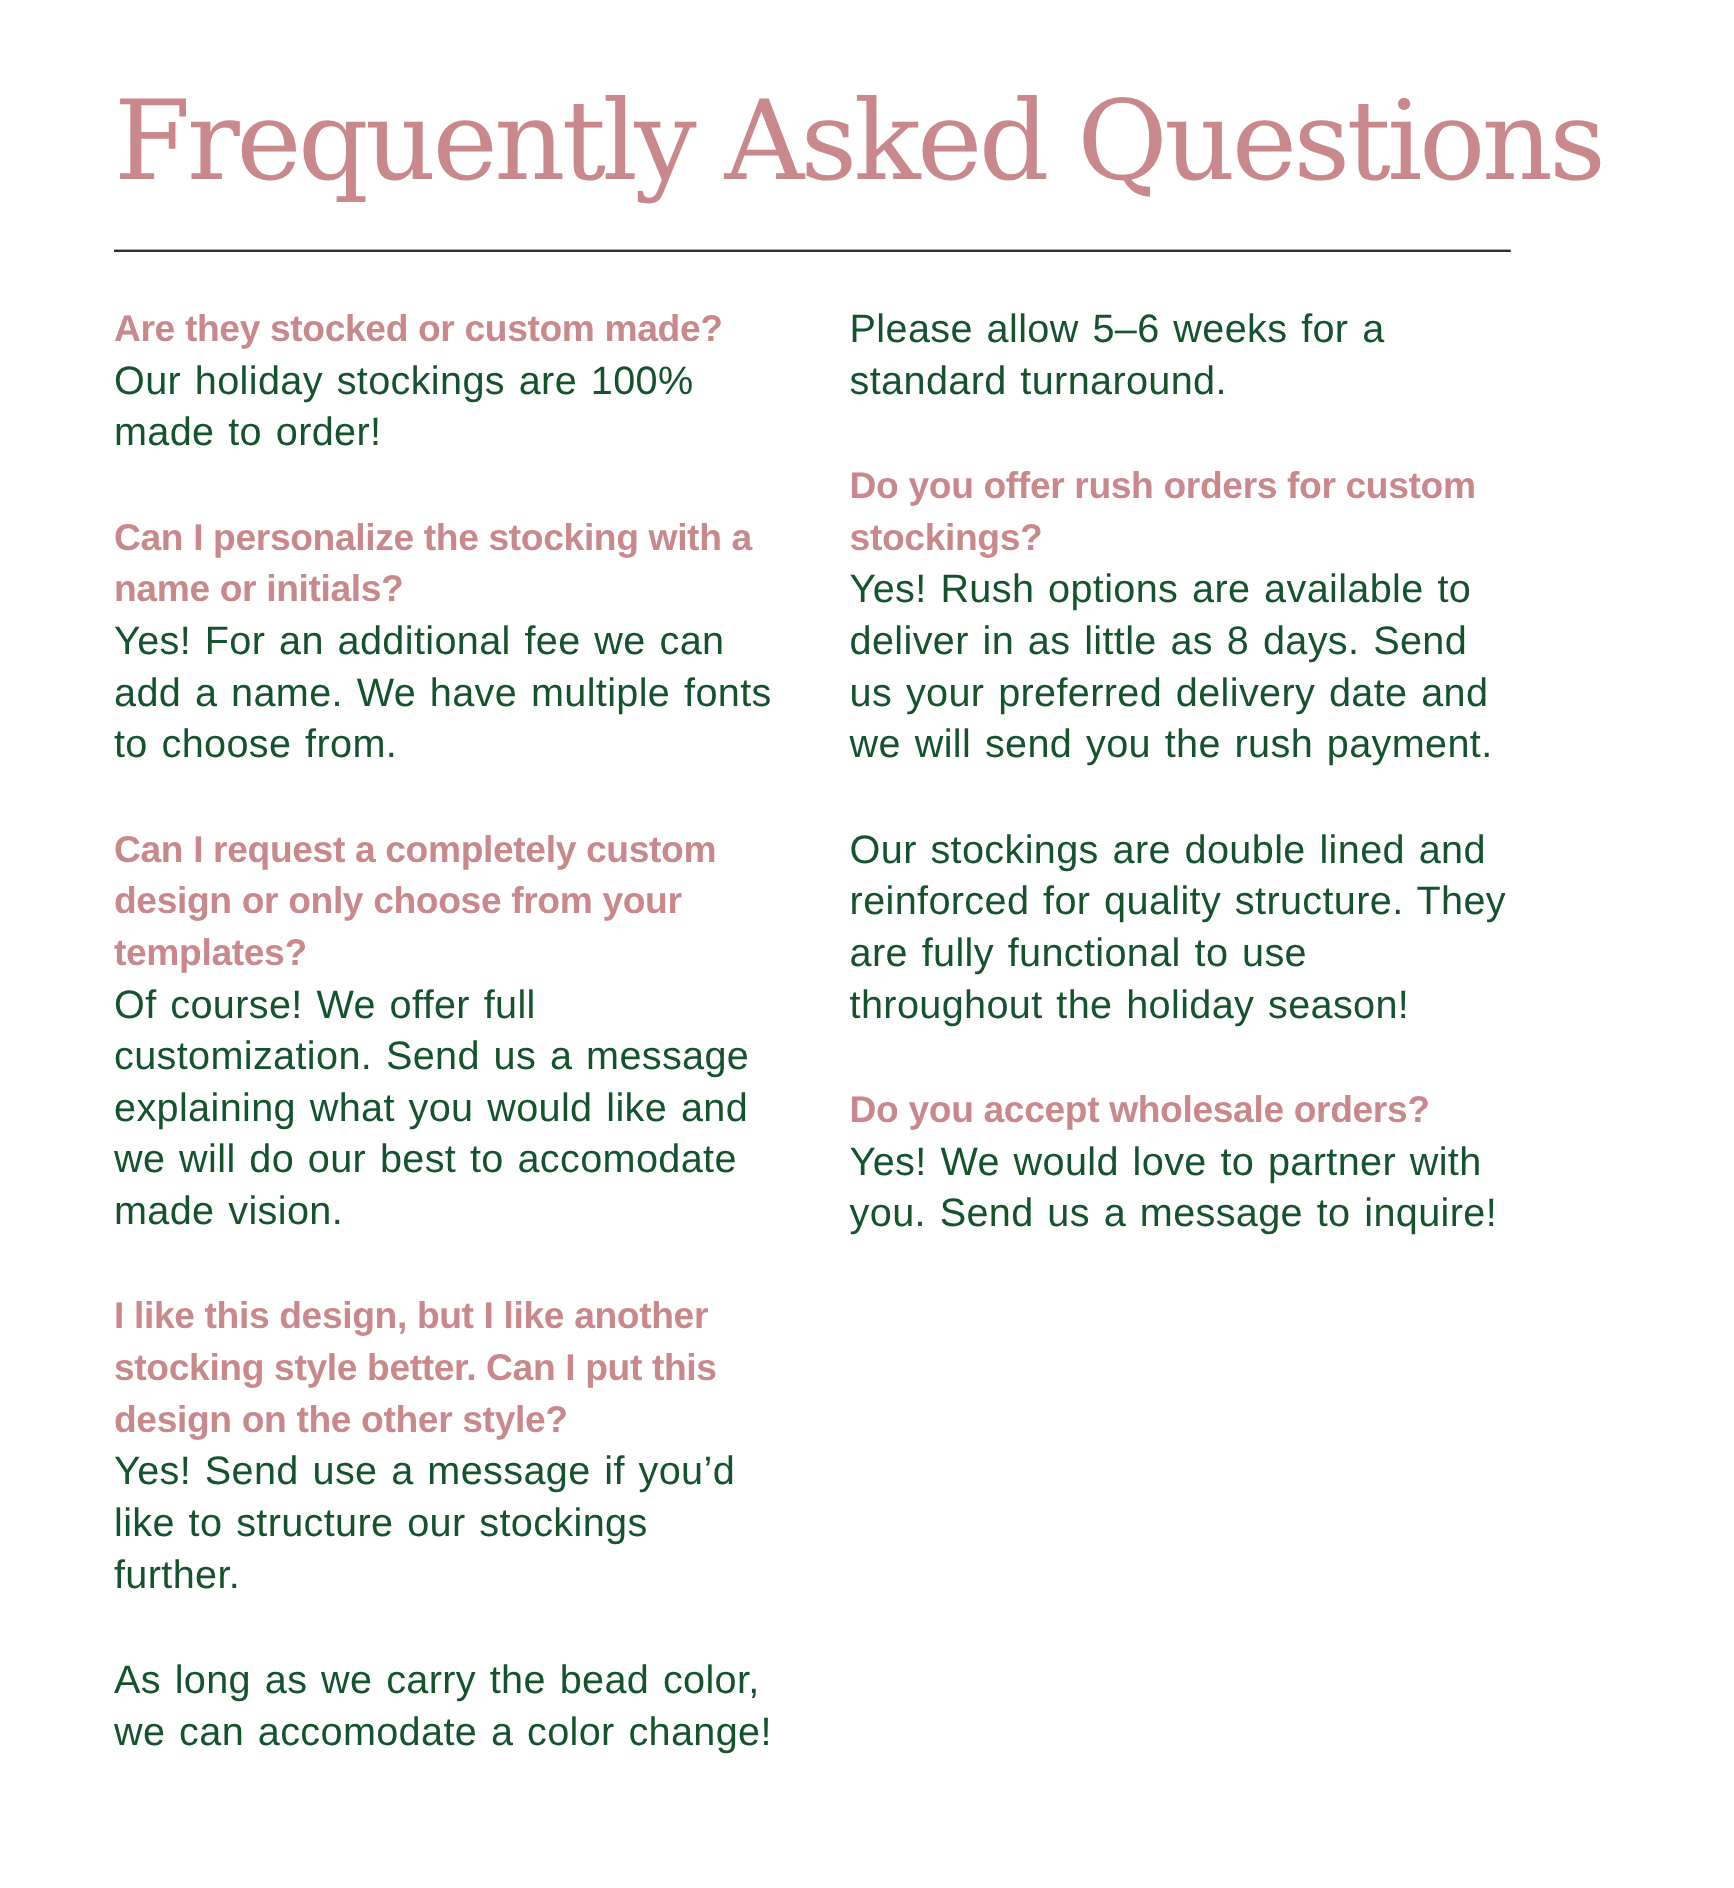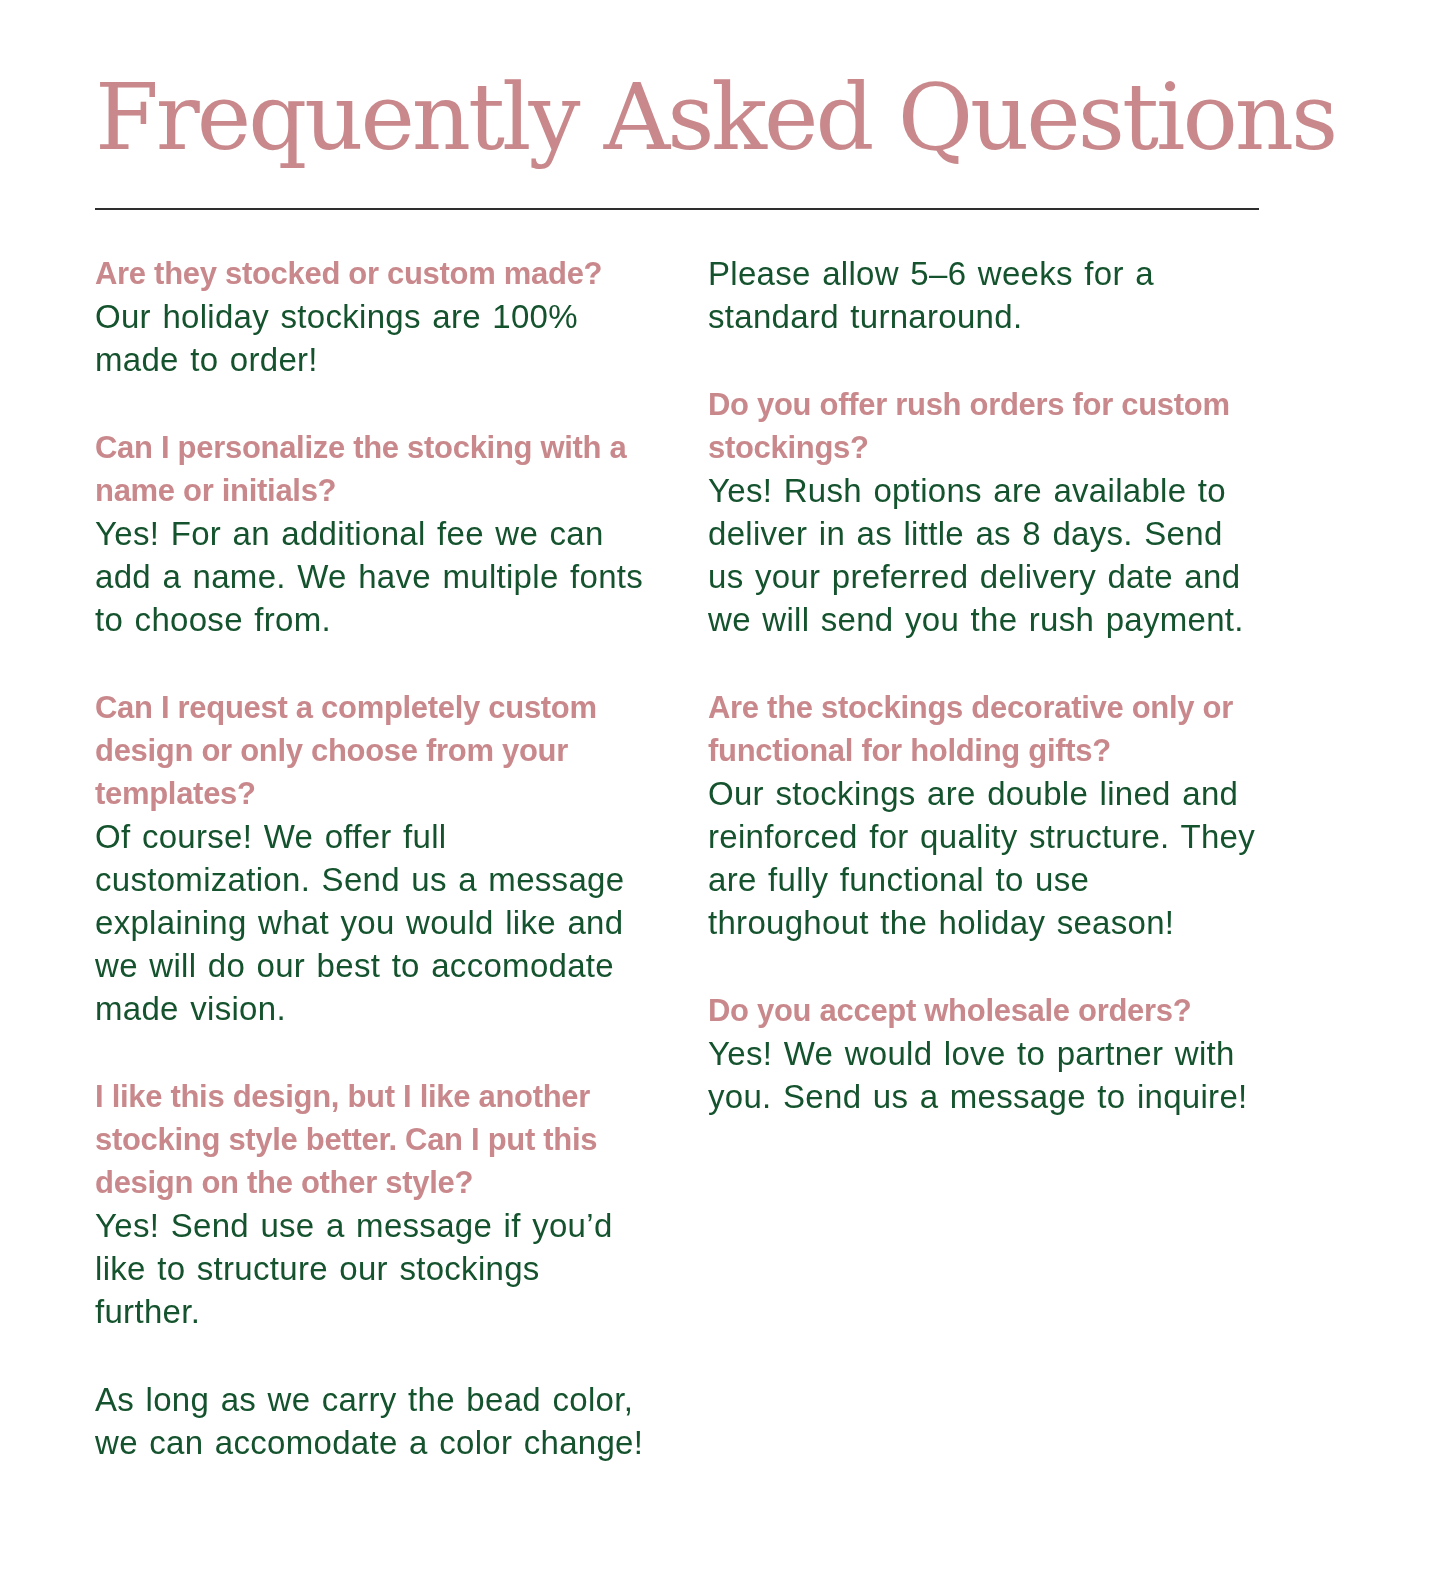--- a/index.html
+++ b/index.html
@@ -92,21 +92,20 @@
 
     <div class="col">
       <section class="faq-item">
         <p class="faq-answer">Please allow 5–6 weeks for a standard turnaround.</p>
       </section>
       <section class="faq-item">
         <h2 class="faq-question">Do you offer rush orders for custom stockings?</h2>
         <p class="faq-answer">Yes! Rush options are available to deliver in as little as 8 days. Send us your preferred delivery date and we will send you the rush payment.</p>
       </section>
       <section class="faq-item">
-        <h2 class="faq-question">Are the stockings decorative only or functional for holding gifts?</h2>
         <p class="faq-answer">Our stockings are double lined and reinforced for quality structure. They are fully functional to use throughout the holiday season!</p>
       </section>
       <section class="faq-item">
         <h2 class="faq-question">Do you accept wholesale orders?</h2>
         <p class="faq-answer">Yes! We would love to partner with you. Send us a message to inquire!</p>
       </section>
     </div>
 
   </div>
 </div>

